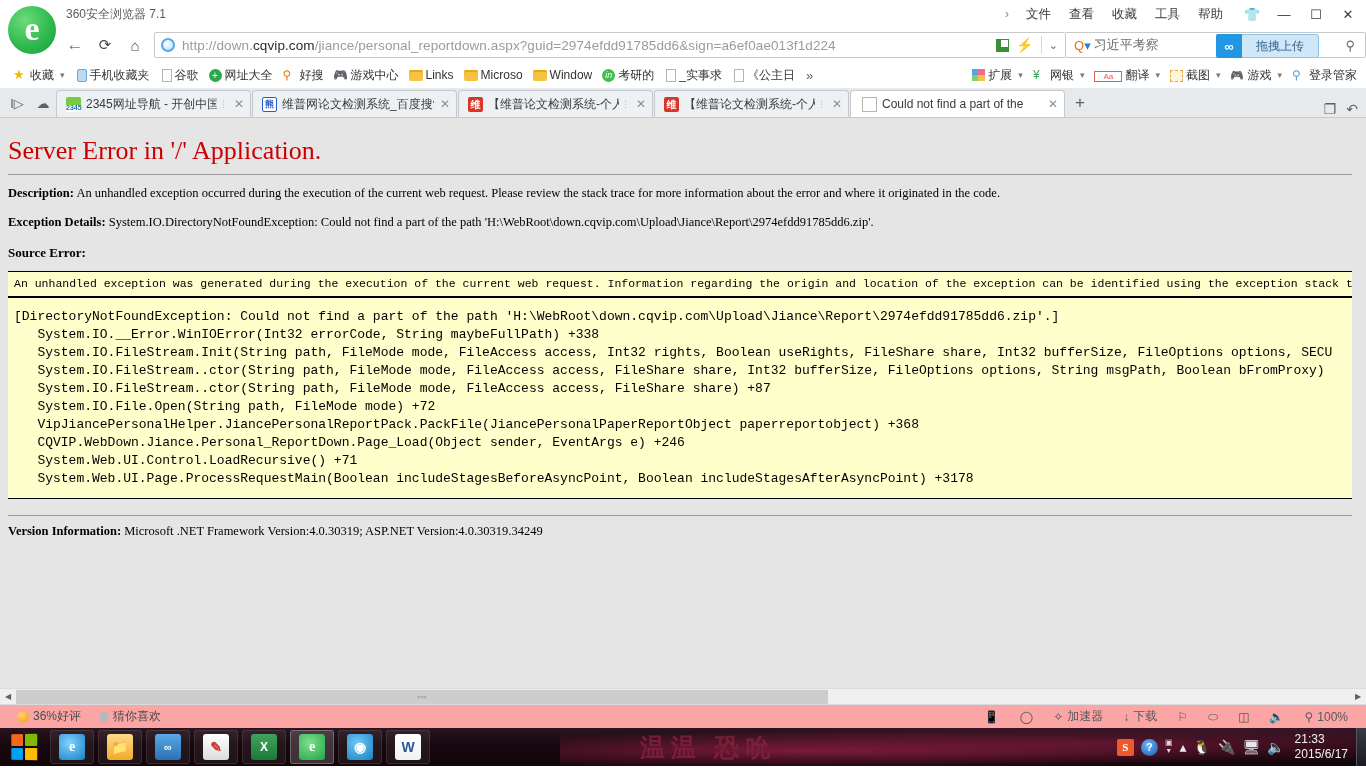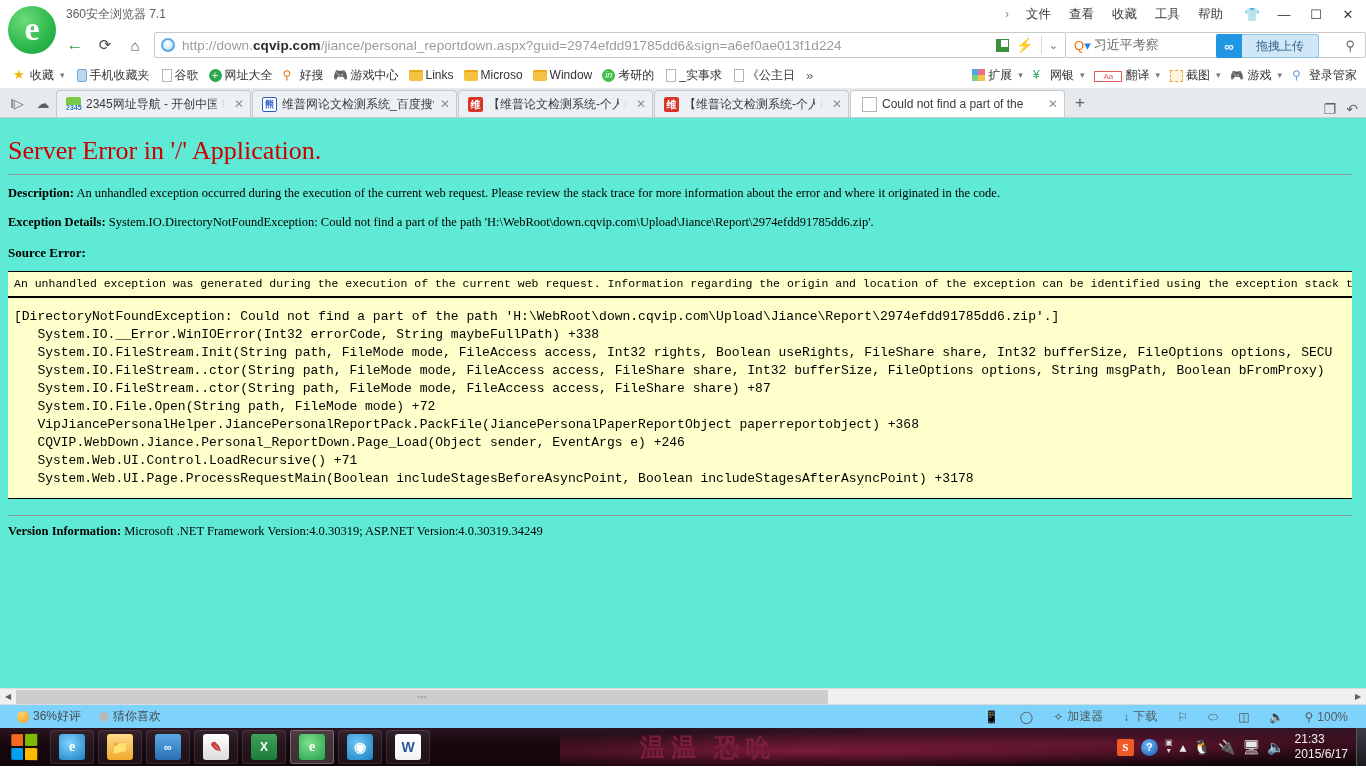--- a/index.html
+++ b/index.html
@@ -109,21 +109,21 @@
     flex: 0 0 auto;
   }
   .url {
     font-size: 13.5px;
     color: #9b9b9b;
     white-space: nowrap;
     overflow: hidden;
     margin-left: 7px;
     letter-spacing: 0.1px;
   }
-  .url .host { color: #2b2b2b; font-weight: bold; }
+  .url .host { color: #2b2b2b; font-weight: normal; }
   .addr-icons { display: flex; align-items: center; gap: 7px; padding: 0 7px; flex: 0 0 auto; }
   .qr {
     width: 13px; height: 13px;
     background:
       linear-gradient(90deg,#3b8f3b 35%, transparent 35%),
       linear-gradient(0deg,#3b8f3b 35%, transparent 35%);
     background-color: #fff;
     border: 1px solid #3b8f3b;
   }
   .bolt { color: #1fbf3a; font-size: 14px; font-weight: bold; }
@@ -288,21 +288,21 @@
   }
   .tab-new { width: 28px; height: 28px; display:flex; align-items:center; justify-content:center;
     color: #5c6166; font-size: 17px; }
   .tab-right { margin-left: auto; display: flex; align-items: center; padding-right: 8px; gap: 10px; }
   .tab-right div { color: #5c6166; font-size: 14px; }
 
   
   .page {
     position: relative;
     height: 586px;
-    background: #5eead4;
+    background: #e5e5e5;
     overflow: hidden;
   }
   .page-inner {
     padding: 12px 14px 0 8px;
     font-family: "Liberation Serif", serif;
     font-size: 13px;
     color: #000;
   }
   .err-title {
     color: #cc0000;
@@ -363,21 +363,21 @@
     margin-left: 0px;
     border-radius: 0;
     display: flex; align-items: center; justify-content: center;
     color: #8d8d8d; font-size: 9px;
   }
   .hscroll .track { flex: 1; height: 16px; background: #f0f0f0; }
 
   
   .statusbar {
     height: 24px;
-    background: #7dd3fc;
+    background: #fca5a5;
     border-top: 1px solid #d9dcdf;
     display: flex; align-items: center;
     padding: 0 8px;
     font-size: 12px; color: #4a4a4a;
   }
   .sb-item { display: flex; align-items: center; gap: 4px; padding: 0 9px; }
   .sb-left { display: flex; align-items: center; }
   .sb-right { margin-left: auto; display: flex; align-items: center; }
   .sb-right .sb-item { padding: 0 10px; color: #55595d; }
   .orange-dot {

